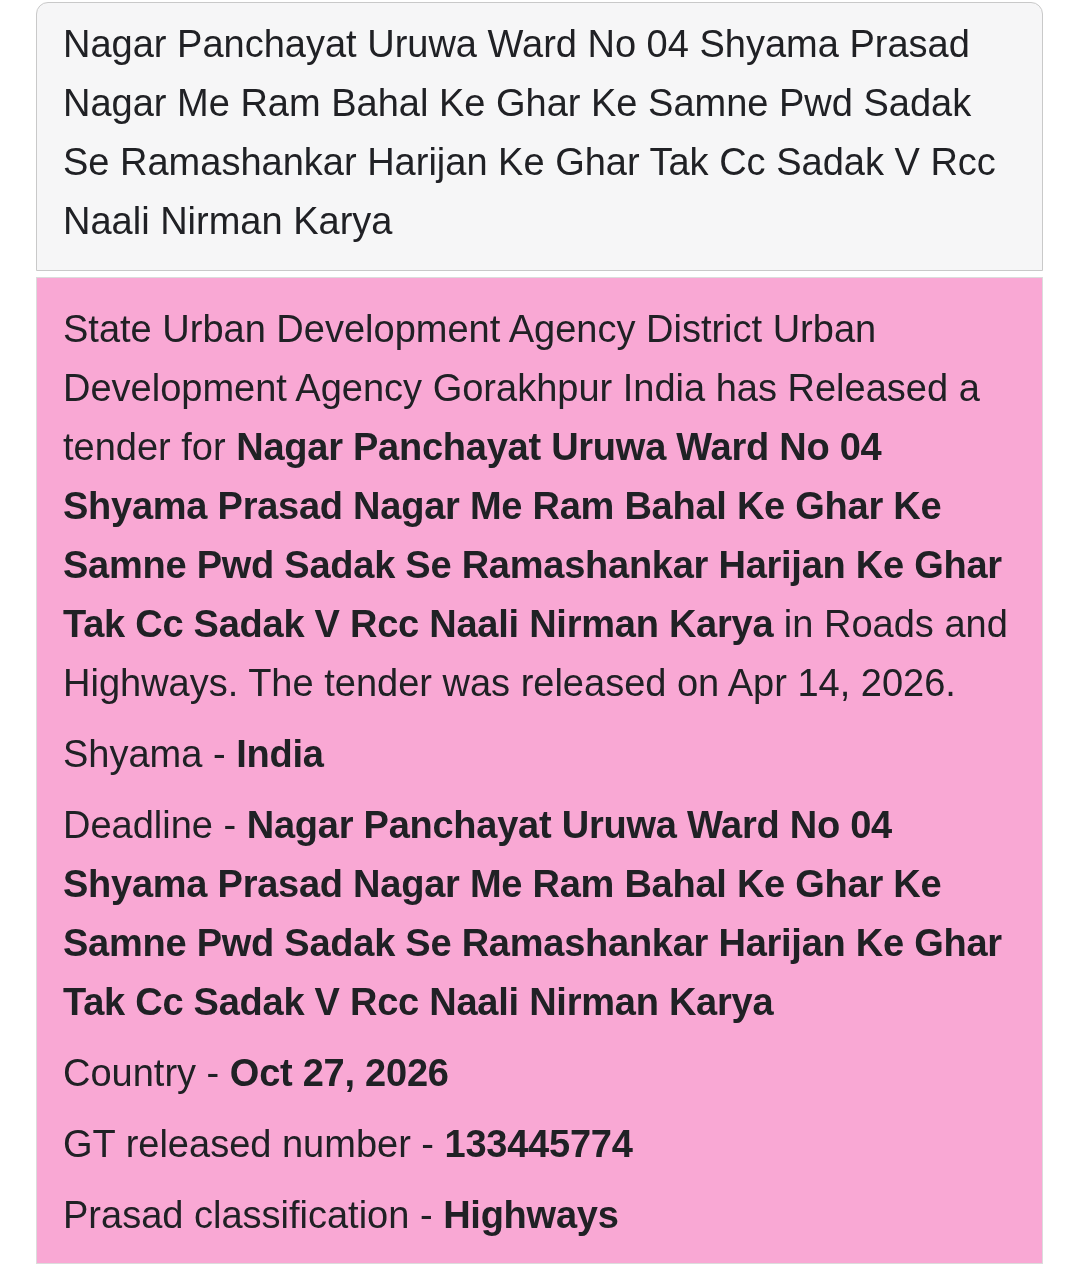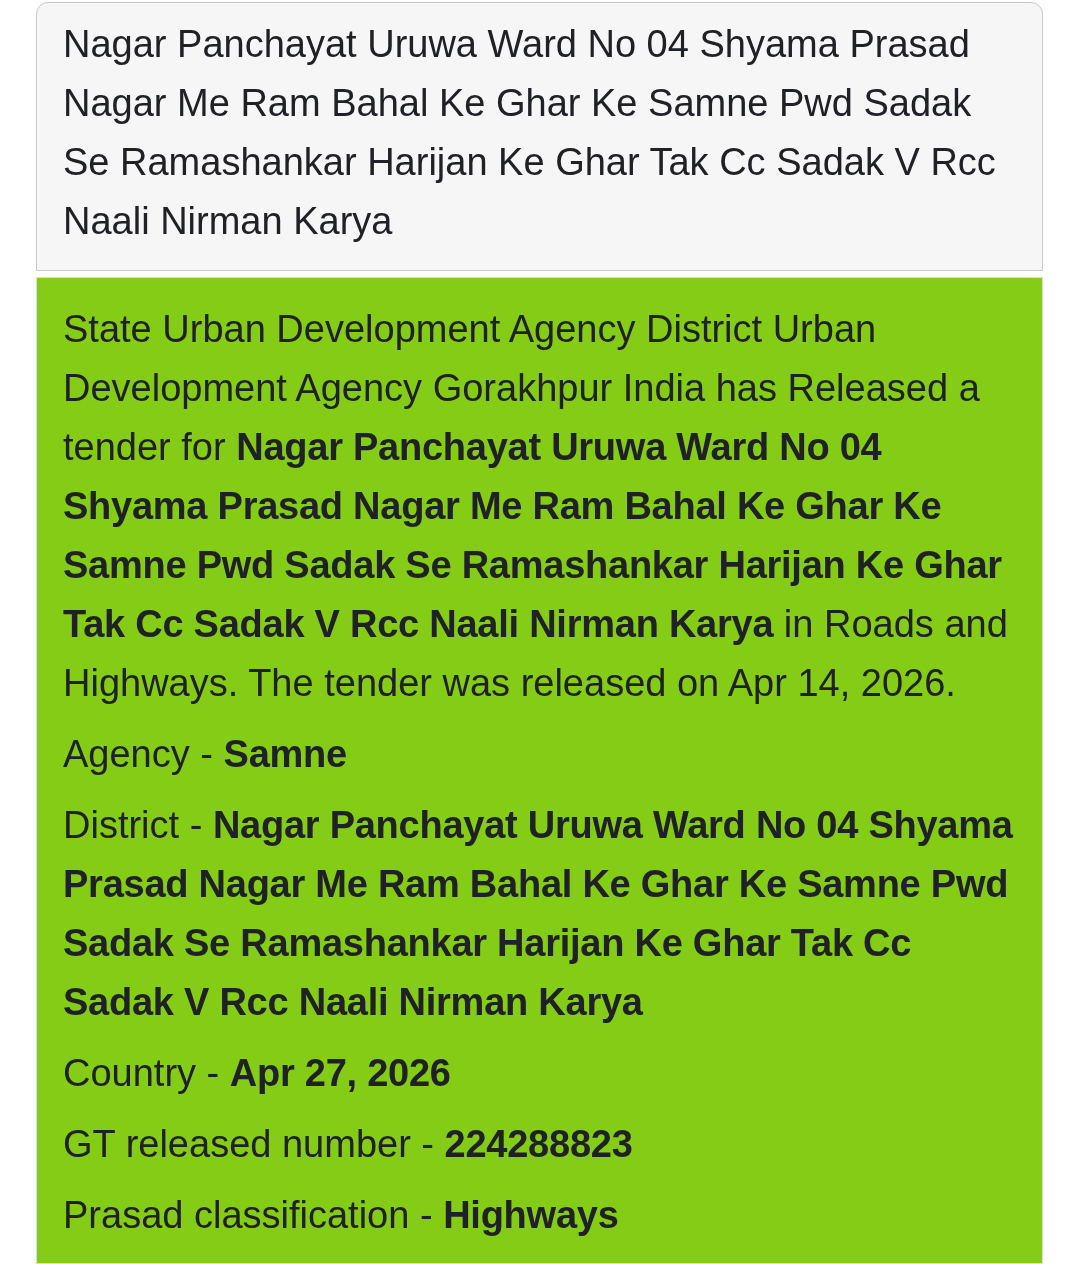--- a/index.html
+++ b/index.html
@@ -21,21 +21,21 @@
     width: 1007px;
     box-sizing: border-box;
   }
   .title-card {
     background: #f6f6f7;
     border: 1px solid #c9c9c9;
     border-radius: 12px 12px 0 0;
     padding: 12px 16px 19px 26px;
   }
   .detail-card {
-    background: #84cc16;
+    background: #f9a8d4;
     border: 1px solid #dcdcdc;
     margin-top: 6px;
     padding: 22px 16px 18px 26px;
     height: 987px;
     overflow: hidden;
   }
   .tender-title,
   .para {
     margin: 0;
     font-size: 38px;
@@ -60,25 +60,25 @@
 <div class="page">
 
   <section class="card title-card">
     <p class="tender-title">Nagar Panchayat Uruwa Ward No 04 Shyama Prasad Nagar Me Ram Bahal Ke Ghar Ke Samne Pwd Sadak Se Ramashankar Harijan Ke Ghar Tak Cc Sadak V Rcc Naali Nirman Karya</p>
   </section>
 
   <section class="card detail-card">
 
     <p class="para"><span>State Urban Development Agency District Urban Development Agency Gorakhpur India has Released a tender for </span><span class="b">Nagar Panchayat Uruwa Ward No 04 Shyama Prasad Nagar Me Ram Bahal Ke Ghar Ke Samne Pwd Sadak Se Ramashankar Harijan Ke Ghar Tak Cc Sadak V Rcc Naali Nirman Karya</span><span> in Roads and Highways. The tender was released on Apr 14, 2026.</span></p>
 
-    <p class="para"><span>Agency - </span><span class="b">Samne</span></p>
+    <p class="para"><span>Shyama - </span><span class="b">India</span></p>
 
-    <p class="para"><span>District - </span><span class="b">Nagar Panchayat Uruwa Ward No 04 Shyama Prasad Nagar Me Ram Bahal Ke Ghar Ke Samne Pwd Sadak Se Ramashankar Harijan Ke Ghar Tak Cc Sadak V Rcc Naali Nirman Karya</span></p>
+    <p class="para"><span>Deadline - </span><span class="b">Nagar Panchayat Uruwa Ward No 04 Shyama Prasad Nagar Me Ram Bahal Ke Ghar Ke Samne Pwd Sadak Se Ramashankar Harijan Ke Ghar Tak Cc Sadak V Rcc Naali Nirman Karya</span></p>
 
-    <p class="para"><span>Country - </span><span class="b">Apr 27, 2026</span></p>
+    <p class="para"><span>Country - </span><span class="b">Oct 27, 2026</span></p>
 
-    <p class="para"><span>GT released number - </span><span class="b">224288823</span></p>
+    <p class="para"><span>GT released number - </span><span class="b">133445774</span></p>
 
     <p class="para"><span>Prasad classification - </span><span class="b">Highways</span></p>
 
   </section>
 
 </div>
 
 </body></html>

